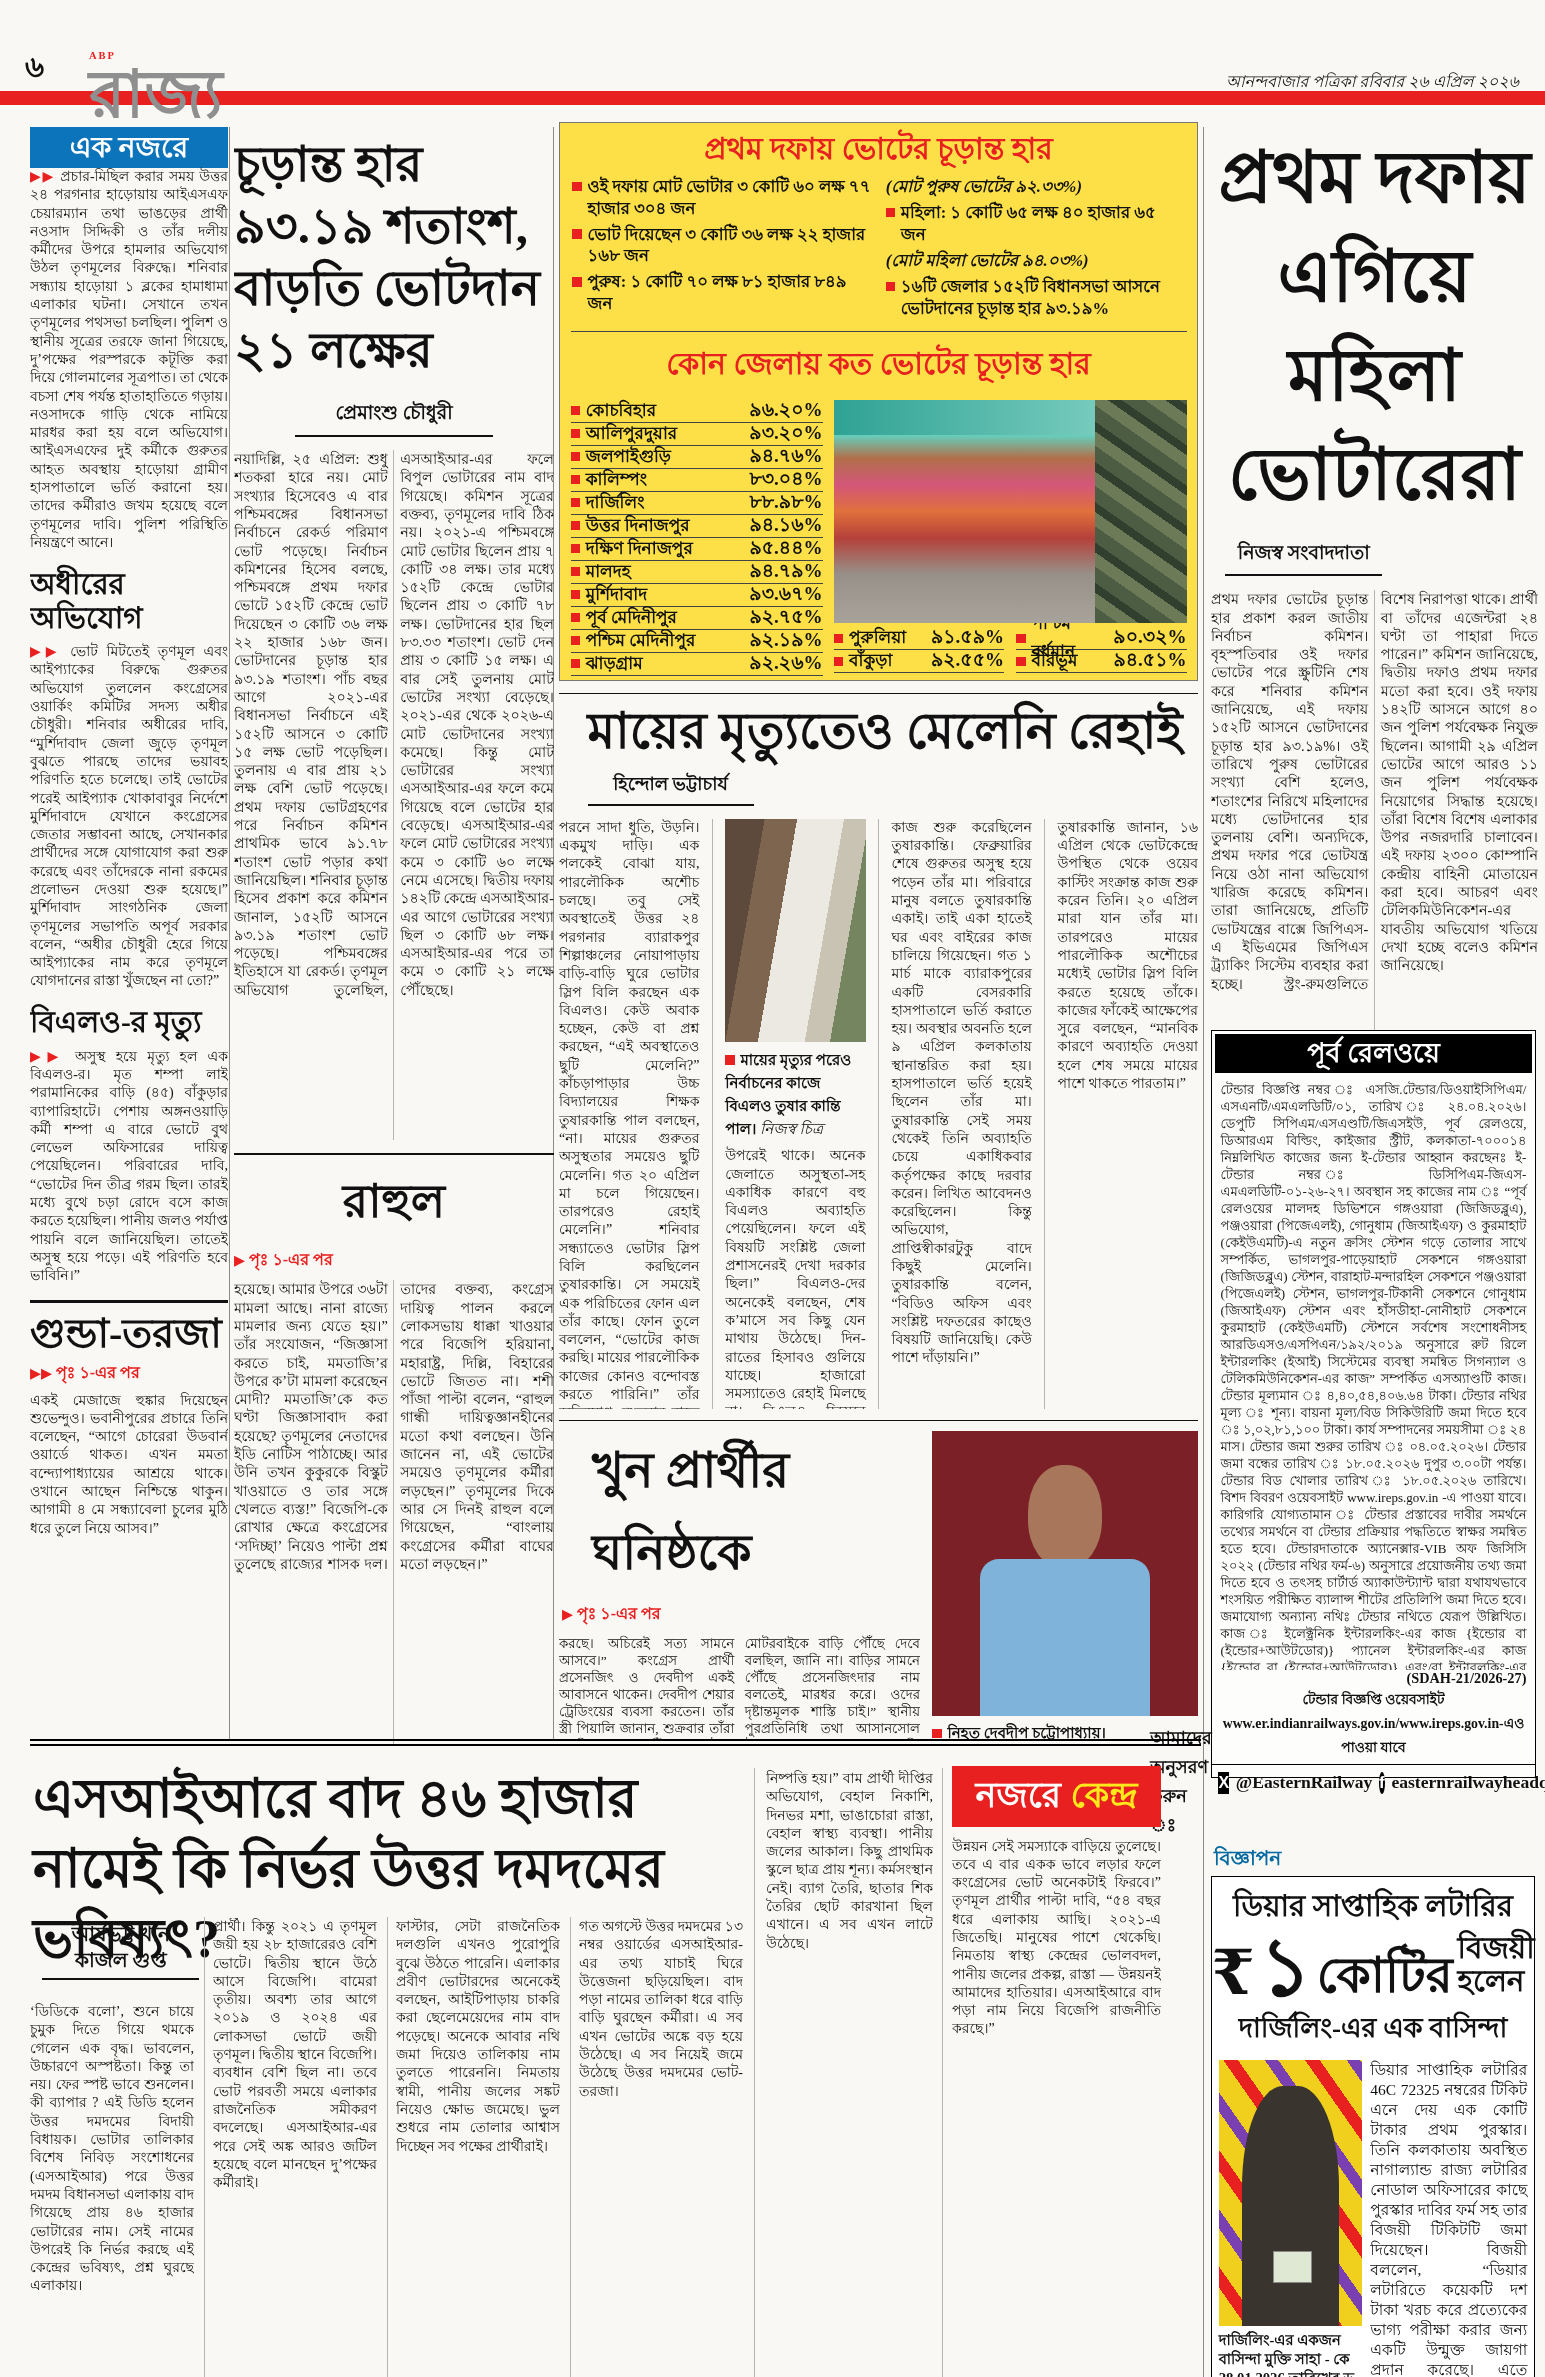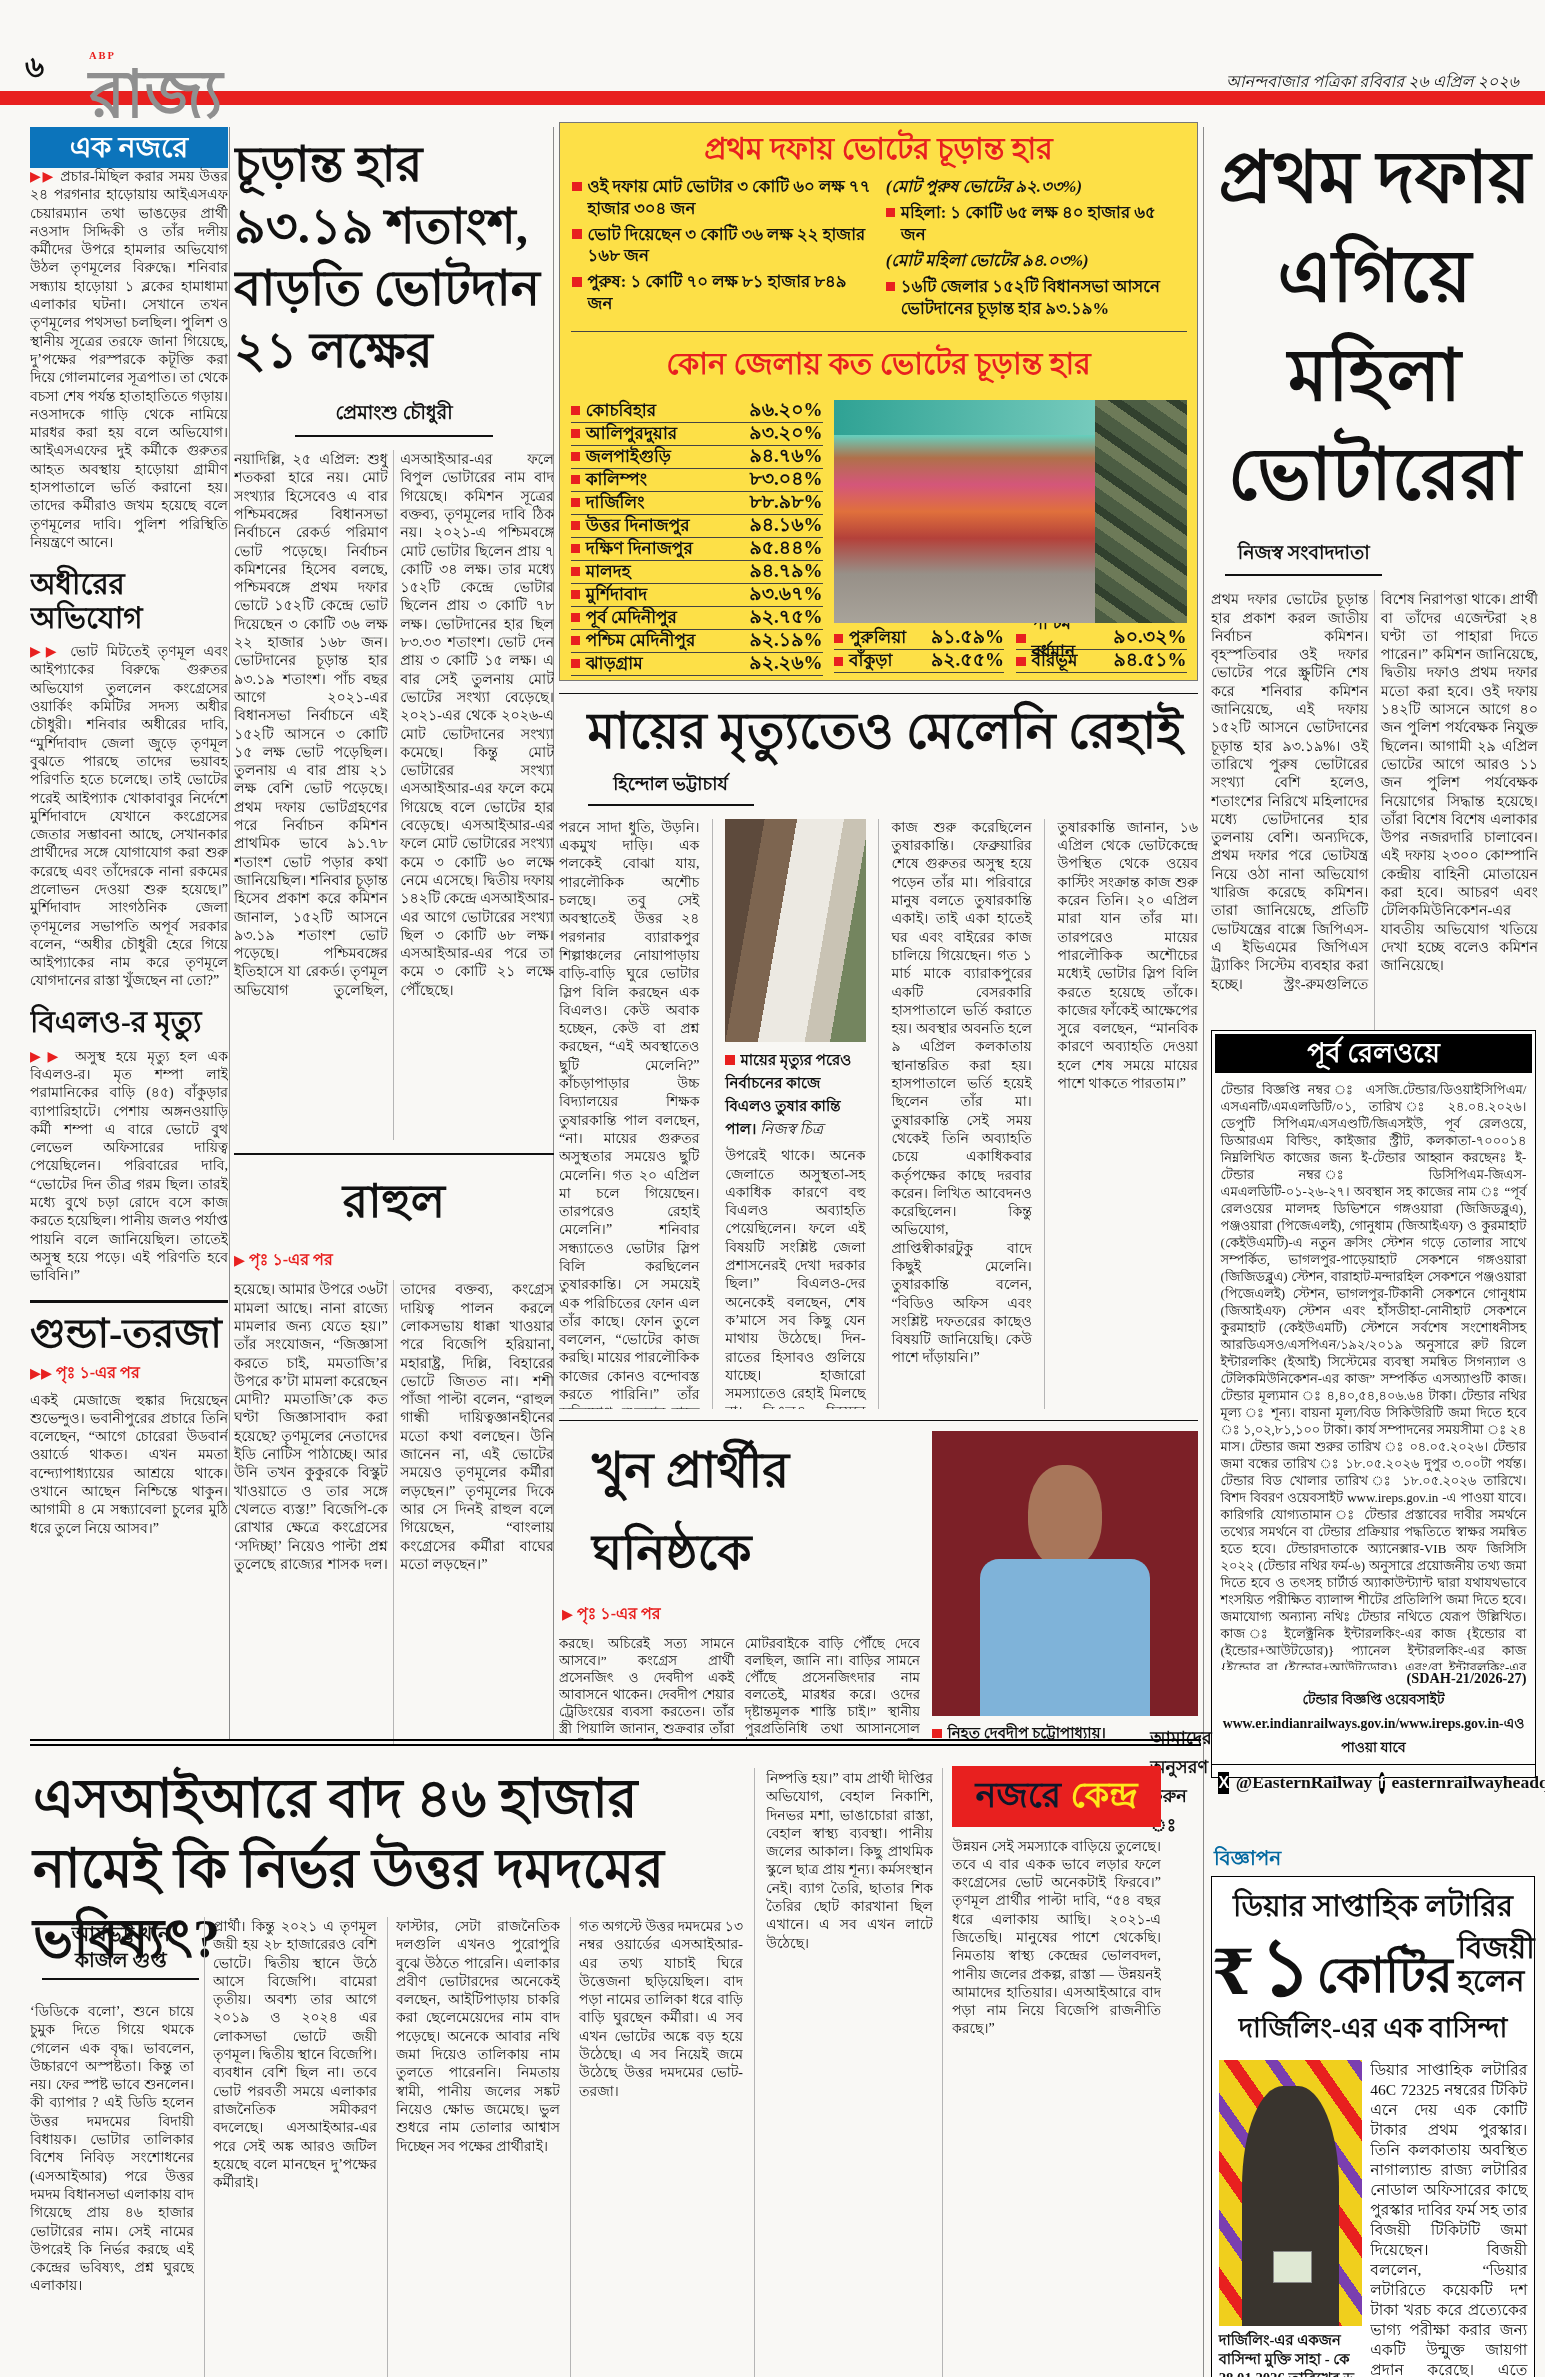--- a/index.html
+++ b/index.html
@@ -106,21 +106,21 @@
   .lotto-left{width:143px;}
   .lotto-body{flex:1;font-size:15.5px;line-height:20px;}
   .lotto-cap{font-size:14.7px;line-height:19px;font-weight:bold;margin-top:4.8px;}
   
   .bottom{left:30px;top:1739px;width:1171px;height:647px;}
   .dbl{border-top:7.6px double #000;}
   .sir-h1{position:absolute;left:2.9px;top:18px;width:717px;font-size:54px;line-height:70px;font-weight:bold;}
   .sir-by{position:absolute;left:12.4px;top:175px;width:157px;text-align:center;font-size:20px;line-height:26px;font-weight:bold;border-bottom:2.9px double #111;padding-bottom:4.8px;}
   .sir-c{position:absolute;font-size:14px;line-height:18.3px;overflow:hidden;}
   .nazbox{background:#e8201f;height:61px;display:flex;align-items:center;justify-content:center;gap:9.5px;font-size:35px;font-weight:bold;margin-bottom:10.5px;}
-  .nazbox .w1{color:#0f172a;}
+  .nazbox .w1{color:#ffffff;}
   .nazbox .w2{color:#ffe81c;}
   .colrule{position:absolute;width:0.5px;background:#b5b5b5;}
 </style>
 </head>
 <body>
 
 <div class="page">
 
   <div class="abs pageno">৬</div>
   <div class="abs redband"></div>

